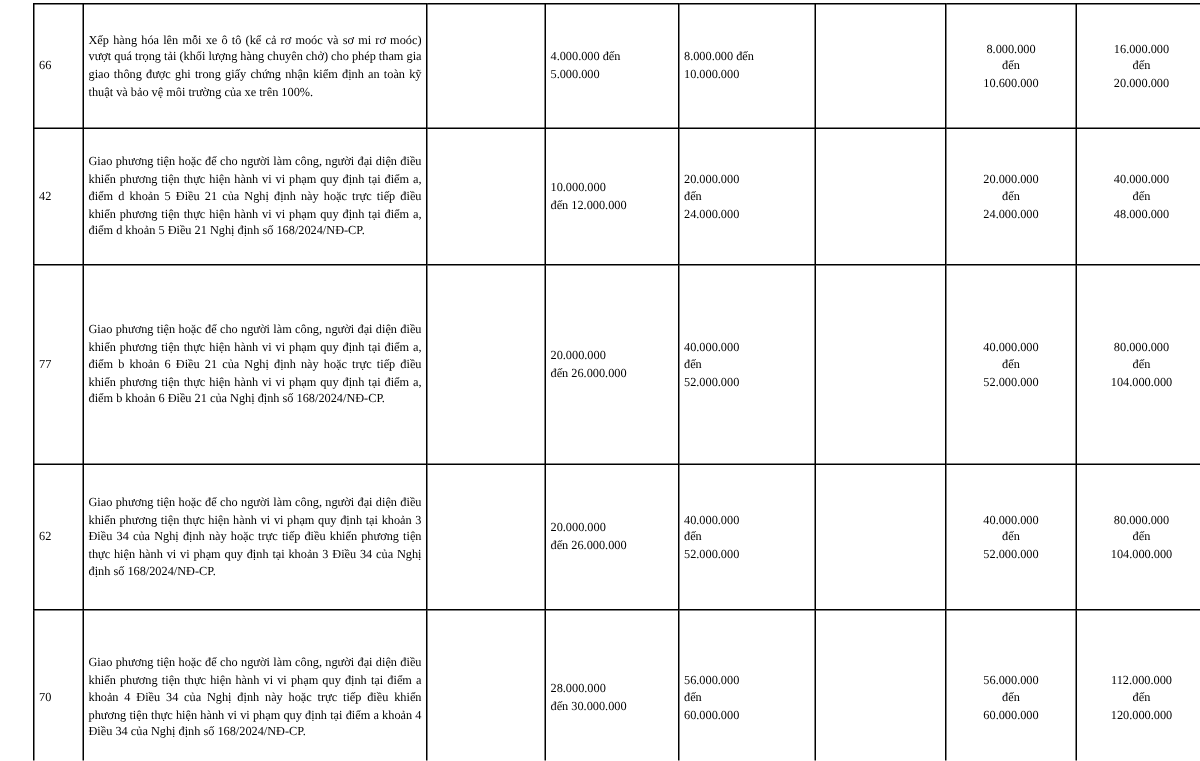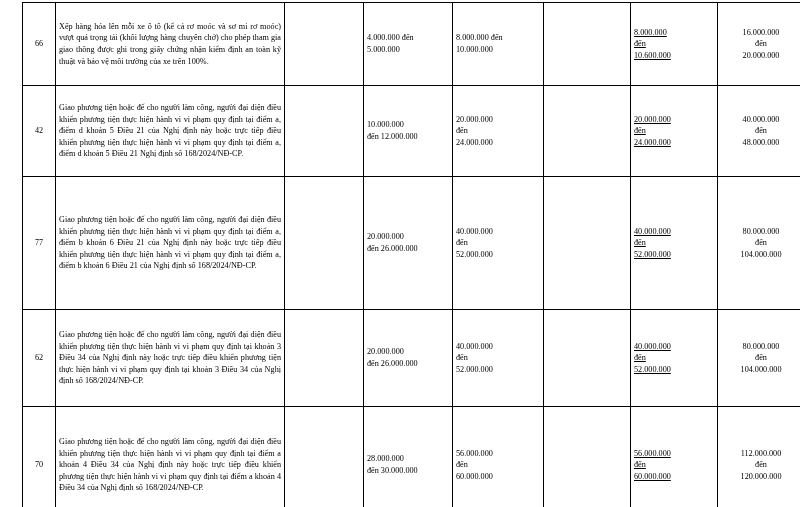--- a/index.html
+++ b/index.html
@@ -30,21 +30,20 @@
   }
   table.fine-table td {
     border: 1px solid #000000;
     vertical-align: middle;
     padding: 2px 3px;
     font-size: 8.2px;
     line-height: 1.42;
   }
   td.col-no {
     width: 26px;
-    text-align: center;
     vertical-align: middle;
     border-radius: 15px;
   }
   td.col-act {
     width: 222px;
     text-align: justify;
     vertical-align: middle;
   }
   td.col-blank {
     width: 72px;
@@ -57,22 +56,22 @@
   td.col-amt2 {
     width: 84px;
     text-align: left;
     vertical-align: middle;
   }
   td.col-gap {
     width: 80px;
   }
   td.col-amt3 {
     width: 80px;
+    text-align: center;
     vertical-align: middle;
-    text-decoration: underline;
   }
   td.col-amt4 {
     width: 80px;
     text-align: center;
     vertical-align: middle;
   }
   .amount-block {
     white-space: pre-line;
   }
   .row-66 td { height: 78px; }

